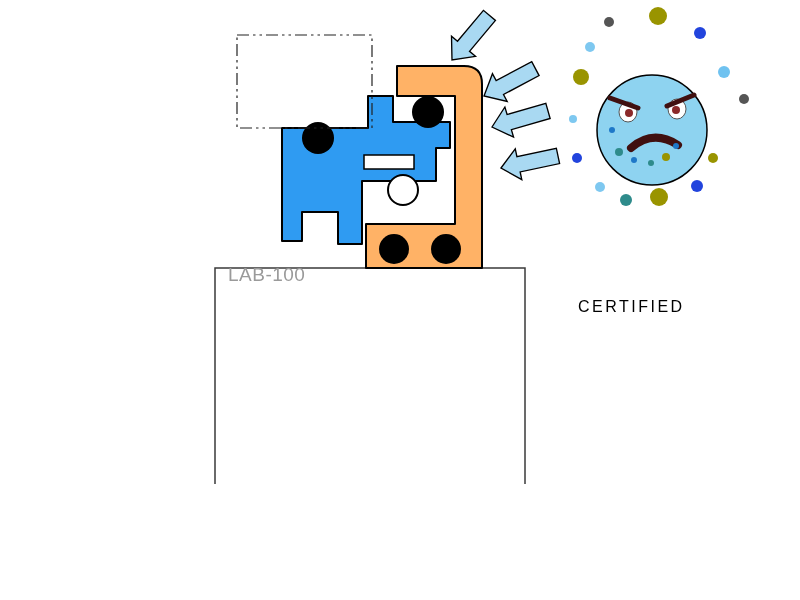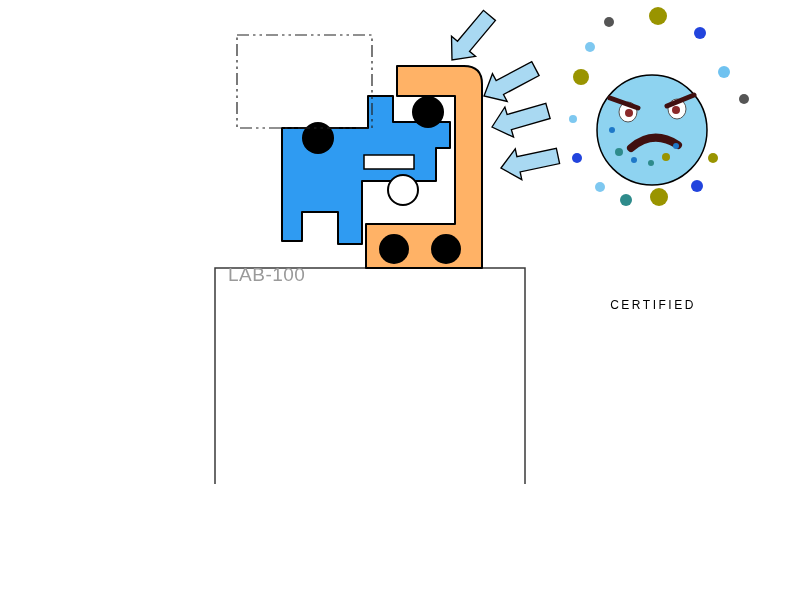--- a/index.html
+++ b/index.html
@@ -10,22 +10,22 @@
   svg{position:absolute;left:0;top:0;}
   .part-label{
     position:absolute;left:228px;top:264px;font-size:19px;color:#9A9A9A;
     letter-spacing:0.5px;
   }
   .ip-code{
     position:absolute;left:578px;top:240px;width:150px;text-align:center;
     font-size:42px;font-weight:bold;color:#53C6F7;letter-spacing:1px;
   }
   .cert-label{
-    position:absolute;left:578px;top:298px;width:150px;text-align:center;
-    font-size:12px;color:#000;letter-spacing:2.5px;
+    position:absolute;left:578px;top:298px;width:150px;
+    font-size:16px;color:#000;letter-spacing:2.5px;
   }
 </style>
 </head>
 <body>
 
 <div class="canvas">
 
   <svg width="800" height="600" viewBox="0 0 800 600">
 
     <rect x="215" y="268" width="310" height="312" fill="#ffffff" stroke="#3a3a3a" stroke-width="1.5"></rect>

